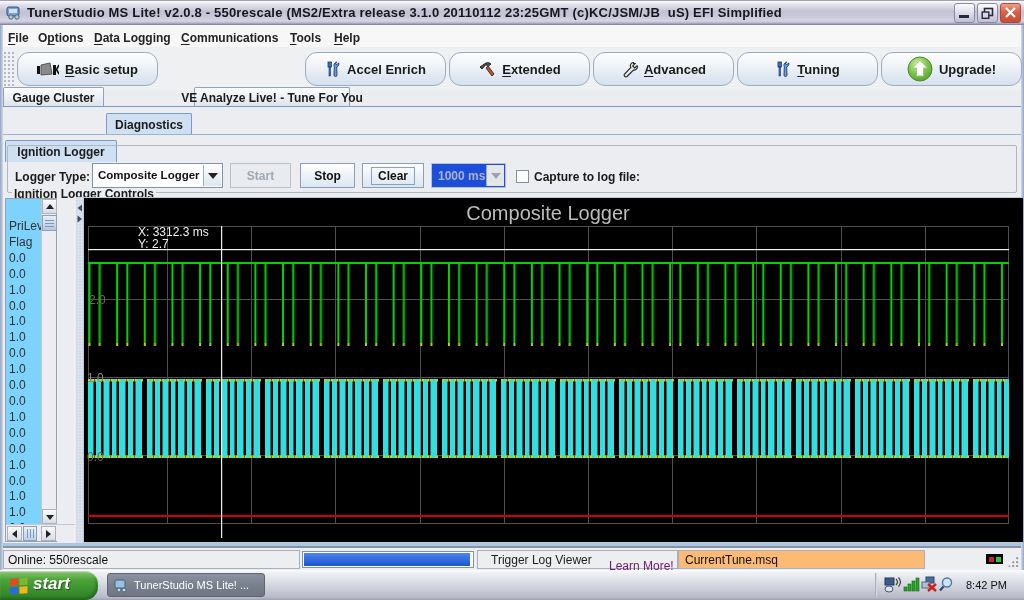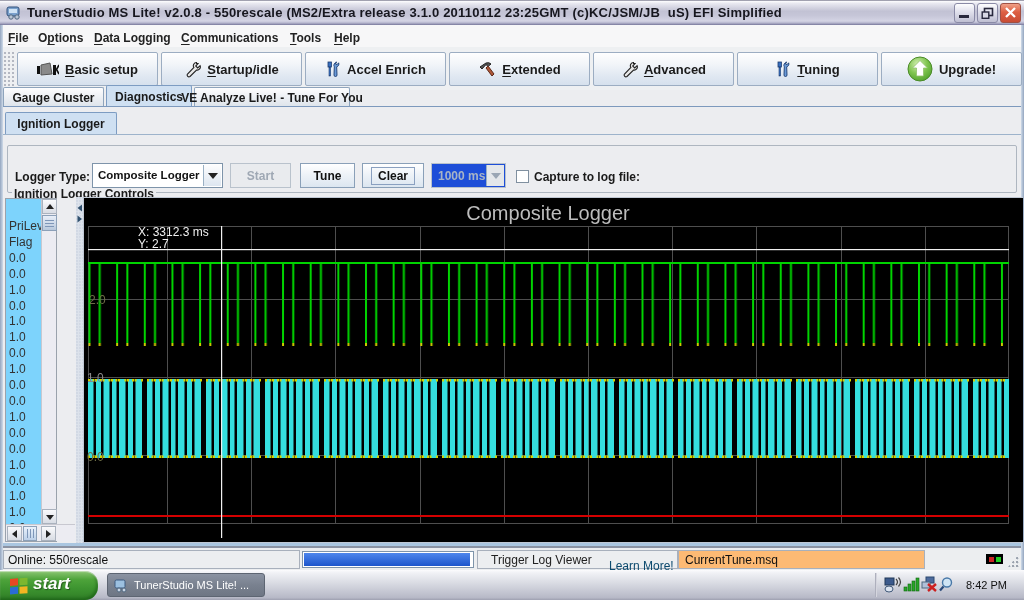--- a/index.html
+++ b/index.html
@@ -22,32 +22,32 @@
   .mitem { position:absolute; top:31px; font-size:12px; font-weight:bold; color:#222; }
   .mitem u { text-decoration-thickness:1px; text-underline-offset:2px; }
 
   
   #toolbar { left:3px; top:47px; width:1018px; height:43px; background:#eef0f2; }
   #tb-handle { left:4px; top:52px; width:10px; height:34px;
      background-image:radial-gradient(circle at 1px 1px,#b4b8c2 1px,transparent 1.2px);
      background-size:4px 4px; }
   .tbtn { position:absolute; top:52px; height:34px; width:141px;
      background:linear-gradient(180deg,#fefefe 0%,#f2f5f9 35%,#dfe7f1 75%,#d6e1ed 100%);
-     border:1px solid #9cadc2; border-radius:2px;
+     border:1px solid #9cadc2; border-radius:12px;
      display:flex; align-items:center; justify-content:center;
      font-size:13px; font-weight:bold; color:#1a1a1a; white-space:nowrap; }
   .tbtn u { text-underline-offset:2px; }
   .ticon { margin-right:6px; display:flex; }
 
   
   .tab { position:absolute; font-size:12px; font-weight:bold; color:#1a1a1a;
      border:1px solid #8ea4bc; border-bottom:none; border-radius:2px 2px 0 0;
      display:flex; align-items:center; justify-content:center; white-space:nowrap;
      background:linear-gradient(180deg,#fdfdfe 0%,#e9edf2 60%,#dde3ea 100%); }
-  .tabsel { background:#cfe0f2; border-color:#7d9cc2; }
+  .tabsel { background:#cfe0f2; border-color:#7d9cc2;margin-top:28px; }
   #tabline1 { left:3px; top:106px; width:1018px; height:1px; background:#7d99bd; }
   #tabline2 { left:3px; top:134px; width:1018px; height:1px; background:#9db3cb; }
 
   
   #grpbox { left:7px; top:145px; width:1010px; height:48px; border:1px solid #aeb6c0; border-radius:2px; }
   #grplabel { left:12px; top:139px; font-size:12px; font-weight:bold; color:#1a1a1a; background:#ecedf0; padding:0 2px;margin-top:48px; }
   .ctl-label { font-size:12px; font-weight:bold; color:#1a1a1a; }
   .btn { position:absolute; top:163px; height:25px;
      background:linear-gradient(180deg,#ffffff 0%,#eef3f8 45%,#dce6f0 100%);
      border:1px solid #8aa0b8; font-size:12px; font-weight:bold; color:#111;
@@ -145,28 +145,20 @@
       <span class="ticon">
         <svg width="22" height="15" viewBox="0 0 22 15">
           <rect x="0" y="4" width="3" height="8" fill="#111"></rect>
           <path d="M4 3 L13 1 L15 12 L4 13 Z" fill="#8a8a8a" stroke="#555"></path>
           <rect x="16" y="3" width="3" height="10" fill="#111"></rect>
           <path d="M22 3 L19.5 7.5 L22 12" stroke="#111" stroke-width="1.6" fill="none"></path>
         </svg>
       </span>
       <span><u>B</u>asic setup</span>
     </div>
-  <div class="tbtn" style="left:161px">
-      <span class="ticon">
-        <svg width="17" height="17" viewBox="0 0 17 17">
-          <path d="M12.5 1.5 a3.2 3.2 0 0 0 -2.6 5 L3.5 13 a1.8 1.8 0 0 0 2.5 2.5 L12.5 9 a3.2 3.2 0 0 0 3.6-4.4 l-2.4 2.4 -2-2 2.4-2.4 a3.2 3.2 0 0 0 -1.6-.1 Z" fill="#e8e8e8" stroke="#222" stroke-width="1.1"></path>
-        </svg>
-      </span>
-      <span><u>S</u>tartup/idle</span>
-    </div>
   <div class="tbtn" style="left:305px">
       <span class="ticon">
         <svg width="16" height="17" viewBox="0 0 16 17">
           <rect x="3" y="1" width="3.4" height="5" fill="#3a70c0" stroke="#1c3c70" stroke-width="0.8"></rect>
           <rect x="4" y="6" width="1.6" height="9" fill="#3a70c0" stroke="#1c3c70" stroke-width="0.6"></rect>
           <path d="M11.5 1.5 a2.8 2.8 0 0 0 -2.2 4.3 L9 14 a1.5 1.5 0 0 0 3 0 L11.7 5.8 a2.8 2.8 0 0 0 1.9-4 l-1.5 1.8 -1.6-.6 .8-2.2 Z" fill="#6a9ad8" stroke="#1c3c70" stroke-width="0.9"></path>
         </svg>
       </span>
       <span>Accel Enrich</span>
     </div>
@@ -225,21 +217,21 @@
   <div class="abs" id="grpbox"></div>
   <div class="abs" id="grplabel">Ignition Logger Controls</div>
   <div class="abs ctl-label" style="left:15px;top:170px">Logger Type:</div>
   <div class="abs" id="combo1">
       <span class="txt">Composite Logger</span>
       <span class="combo-arrow">
         <span class="arr-down"></span>
       </span>
     </div>
   <div class="btn btn-dis" style="left:230px;width:61px">Start</div>
-  <div class="btn" style="left:300px;width:55px">Tune</div>
+  <div class="btn" style="left:300px;width:55px">Stop</div>
   <div class="btn" style="left:362px;width:62px">
       <span style="border:1px solid #8aa0c0;padding:1px 6px;">Clear</span>
     </div>
   <div class="abs" id="combo2">
       <span class="txt">1000 ms</span>
       <span class="combo-arrow" style="background:#e4e7ea">
         <span class="arr-down" style="border-top-color:#9aa6b4"></span>
       </span>
     </div>
   <div class="abs" id="checkbox"></div>
@@ -371,21 +363,21 @@
 
   <div class="abs" id="statusbar">
     <div class="seg" style="left:0;width:297px">
         <div id="sb-text1">Online: 550rescale</div>
       </div>
     <div id="progress">
         <div id="progfill"></div>
       </div>
     <div class="seg" style="left:474px;width:201px">
         <div style="position:absolute;left:13px;top:2px;font-size:12px;color:#222;white-space:nowrap">Trigger Log Viewer</div>
-      <div style="position:absolute;left:131px;top:8px;font-size:12px;color:#0c4a6e;text-decoration:underline;white-space:nowrap">Learn More!</div>
+      <div style="position:absolute;left:131px;top:8px;font-size:12px;color:#701a75;text-decoration:underline;white-space:nowrap">Learn More!</div>
       </div>
     <div class="seg" style="left:675px;width:247px;background:#fdba74">
         <div style="position:absolute;left:6px;top:2px;font-size:12px;color:#111;white-space:nowrap">CurrentTune.msq</div>
       </div>
     <div class="abs" style="left:1005px;top:4px;width:12px;height:14px;background-image:radial-gradient(circle at 1.2px 1.2px,#9aa2ae 1.2px,transparent 1.4px);background-size:4px 4px;background-position:0 0;clip-path:polygon(100% 0,100% 100%,0 100%)"></div>
     <div class="abs" style="left:983px;top:5px;width:17px;height:10px;background:#000">
       <div class="abs" style="left:3px;top:2.5px;width:5px;height:5px;background:#cc2222"></div>
       <div class="abs" style="left:10px;top:2.5px;width:5px;height:5px;background:#22cc22"></div>
     </div>
   </div>

